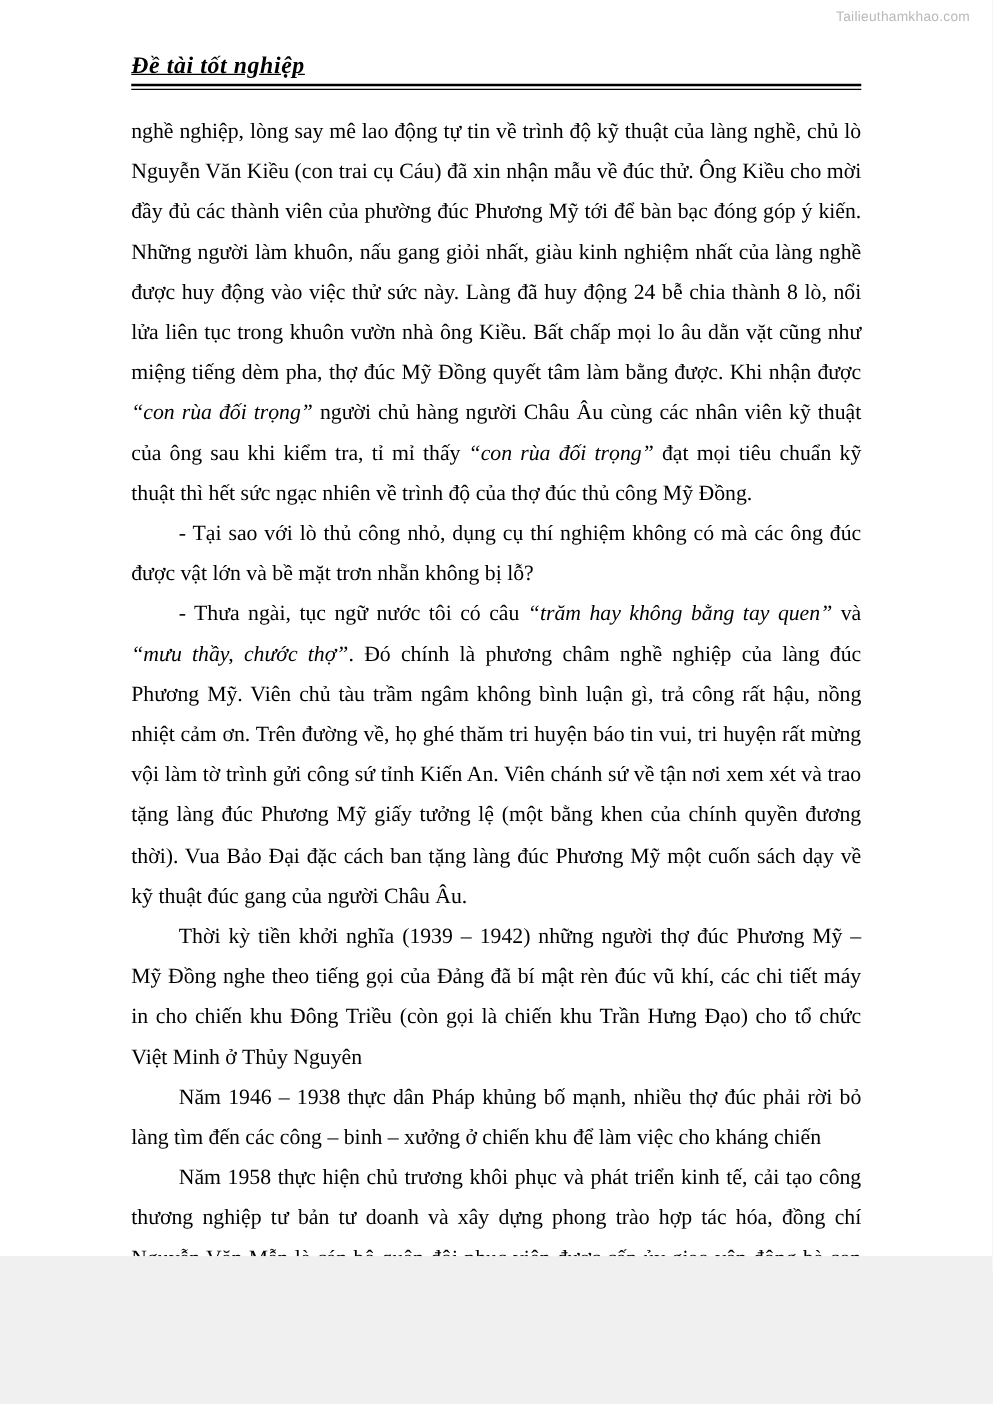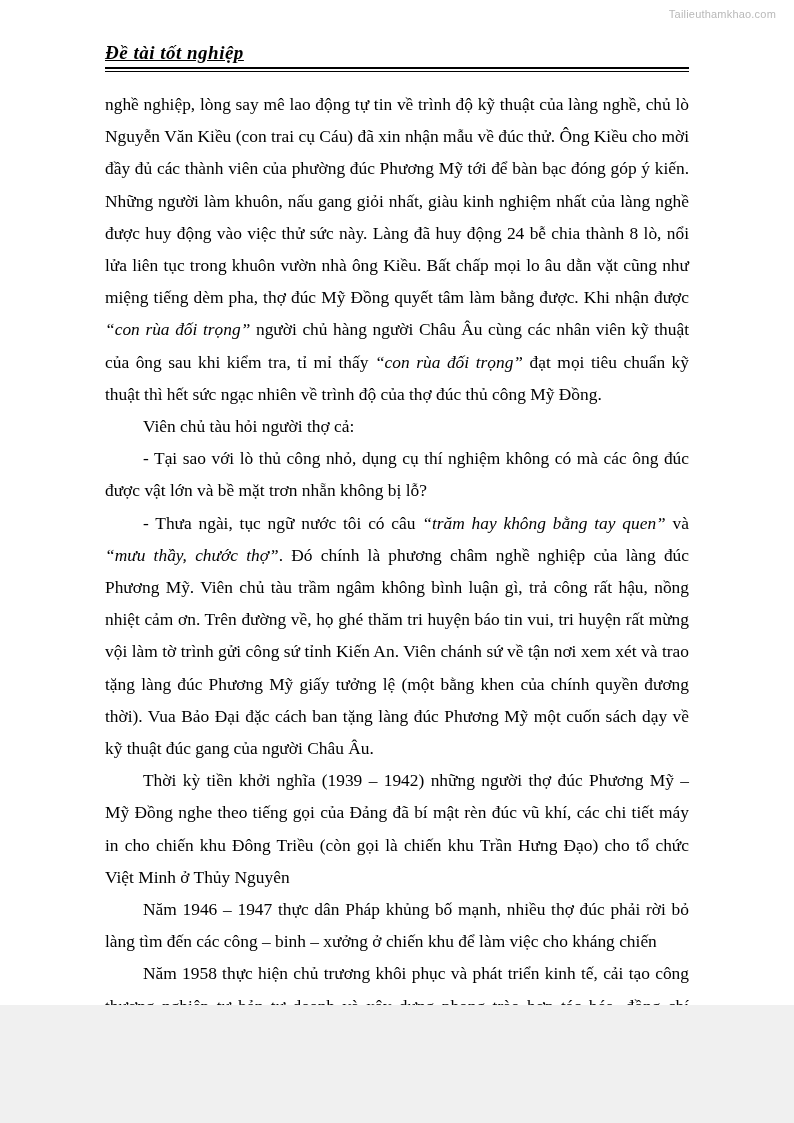--- a/index.html
+++ b/index.html
@@ -94,25 +94,24 @@
 
 <div class="page">
 
   <div class="watermark">Tailieuthamkhao.com</div>
 
   <div class="content">
     <div class="header-title">Đề tài tốt nghiệp</div>
     <div class="rule-double"></div>
     <div class="body-text">
         <p><span>nghề nghiệp, lòng say mê lao động tự tin về trình độ kỹ thuật của làng nghề, chủ lò Nguyễn Văn Kiều (con trai cụ Cáu) đã xin nhận mẫu về đúc thử. Ông Kiều cho mời đầy đủ các thành viên của phường đúc Phương Mỹ tới để bàn bạc đóng góp ý kiến. Những người làm khuôn, nấu gang giỏi nhất, giàu kinh nghiệm nhất của làng nghề được huy động vào việc thử sức này. Làng đã huy động 24 bễ chia thành 8 lò, nổi lửa liên tục trong khuôn vườn nhà ông Kiều. Bất chấp mọi lo âu dằn vặt cũng như miệng tiếng dèm pha, thợ đúc Mỹ Đồng quyết tâm làm bằng được. Khi nhận được </span><i>“con rùa đối trọng”</i><span> người chủ hàng người Châu Âu cùng các nhân viên kỹ thuật của ông sau khi kiểm tra, tỉ mỉ thấy </span><i>“con rùa đối trọng”</i><span> đạt mọi tiêu chuẩn kỹ thuật thì hết sức ngạc nhiên về trình độ của thợ đúc thủ công Mỹ Đồng.</span></p>
-        <p class="indent"><span>Viên chủ tàu hỏi người thợ cả:</span></p>
         <p class="indent"><span>- Tại sao với lò thủ công nhỏ, dụng cụ thí nghiệm không có mà các ông đúc được vật lớn và bề mặt trơn nhẵn không bị lỗ?</span></p>
         <p class="indent"><span>- Thưa ngài, tục ngữ nước tôi có câu </span><i>“trăm hay không bằng tay quen”</i><span> và </span><i>“mưu thầy, chước thợ”</i><span>. Đó chính là phương châm nghề nghiệp của làng đúc Phương Mỹ. Viên chủ tàu trầm ngâm không bình luận gì, trả công rất hậu, nồng nhiệt cảm ơn. Trên đường về, họ ghé thăm tri huyện báo tin vui, tri huyện rất mừng vội làm tờ trình gửi công sứ tỉnh Kiến An. Viên chánh sứ về tận nơi xem xét và trao tặng làng đúc Phương Mỹ giấy tưởng lệ (một bằng khen của chính quyền đương thời). Vua Bảo Đại đặc cách ban tặng làng đúc Phương Mỹ một cuốn sách dạy về kỹ thuật đúc gang của người Châu Âu.</span></p>
         <p class="indent"><span>Thời kỳ tiền khởi nghĩa (1939 – 1942) những người thợ đúc Phương Mỹ – Mỹ Đồng nghe theo tiếng gọi của Đảng đã bí mật rèn đúc vũ khí, các chi tiết máy in cho chiến khu Đông Triều (còn gọi là chiến khu Trần Hưng Đạo) cho tổ chức Việt Minh ở Thủy Nguyên</span></p>
-        <p class="indent"><span>Năm 1946 – 1947 thực dân Pháp khủng bố mạnh, nhiều thợ đúc phải rời bỏ làng tìm đến các công – binh – xưởng ở chiến khu để làm việc cho kháng chiến</span></p>
+        <p class="indent"><span>Năm 1946 – 1938 thực dân Pháp khủng bố mạnh, nhiều thợ đúc phải rời bỏ làng tìm đến các công – binh – xưởng ở chiến khu để làm việc cho kháng chiến</span></p>
         <p class="indent"><span>Năm 1958 thực hiện chủ trương khôi phục và phát triển kinh tế, cải tạo công thương nghiệp tư bản tư doanh và xây dựng phong trào hợp tác hóa, đồng chí Nguyễn Văn Mẫn là cán bộ quân đội phục viên được cấp ủy giao vận động bà con thợ đúc trong làng lập 4 tổ đúc, mỗi tổ 5 người</span></p>
       </div>
   </div>
 
   <div class="footer">
     <div class="rule-double-bottom"></div>
     <div class="footer-row">
       <div class="footer-left">Sinh viên: Lã Thị Thanh Hà - Lớp: VH 902 - Tr-ờng ĐHDL Hải Phòng</div>
       <div class="footer-right">- 34 -</div>
     </div>

